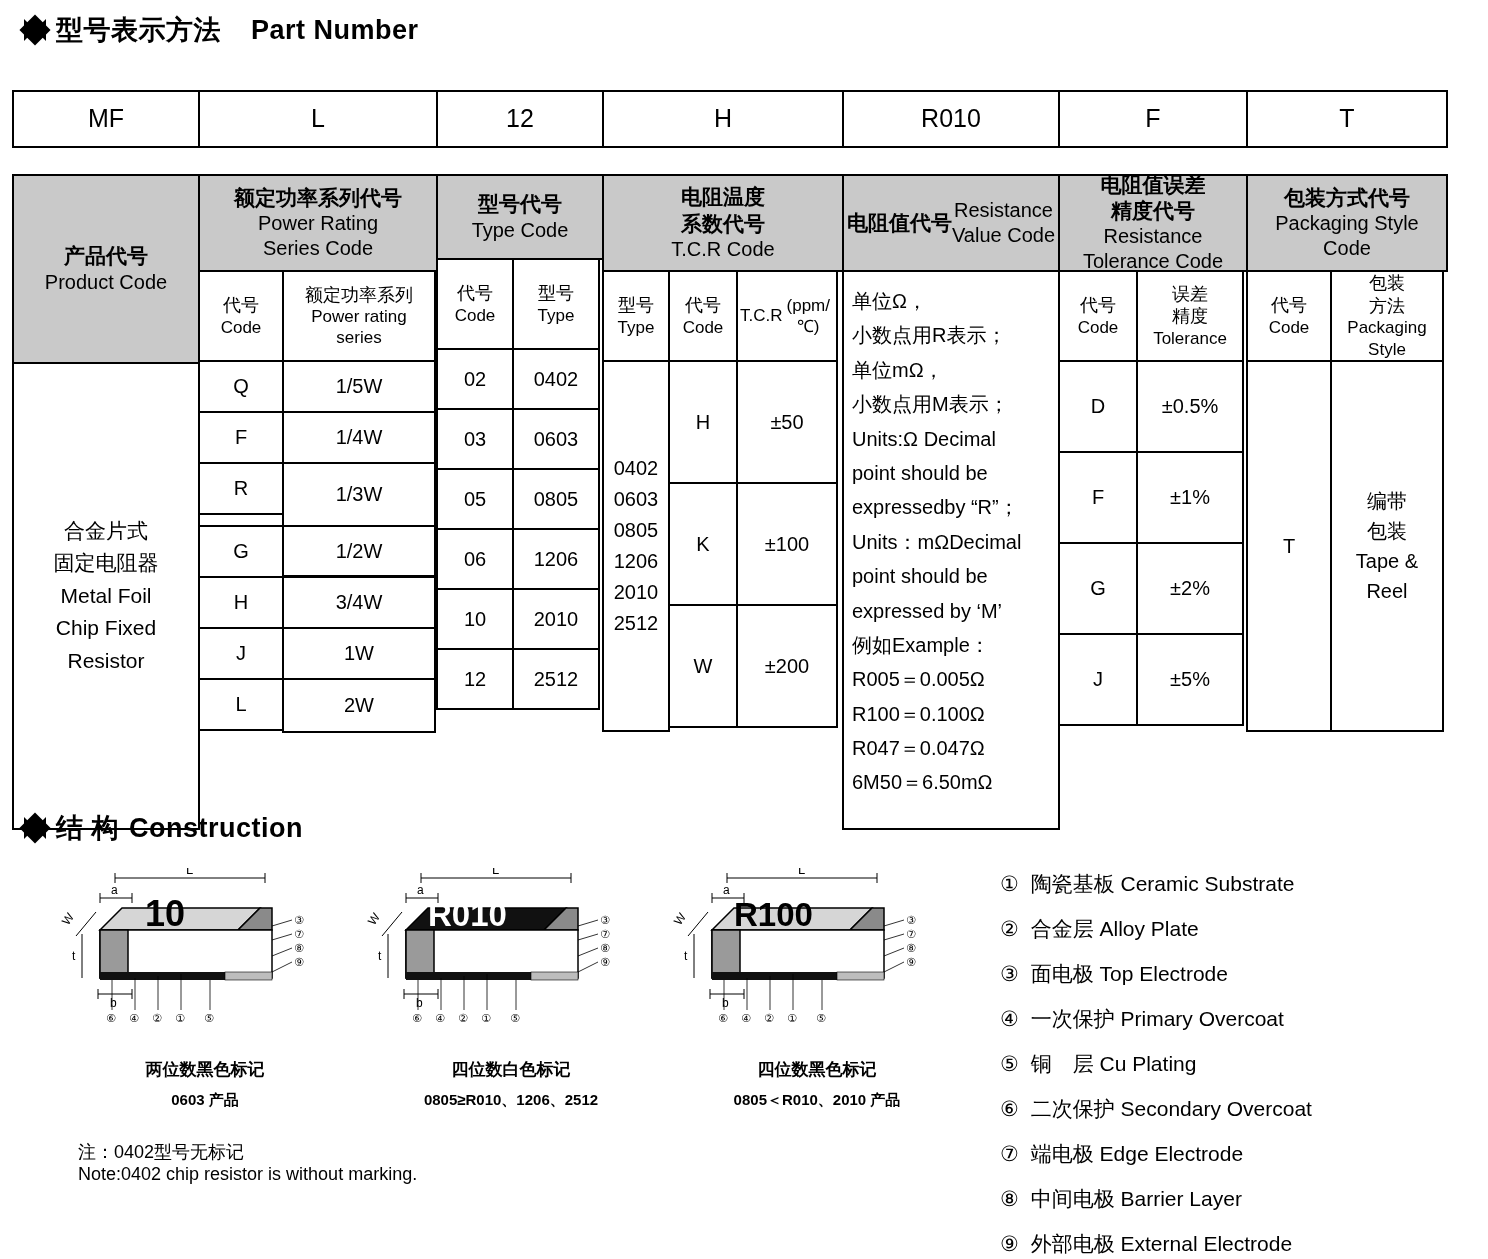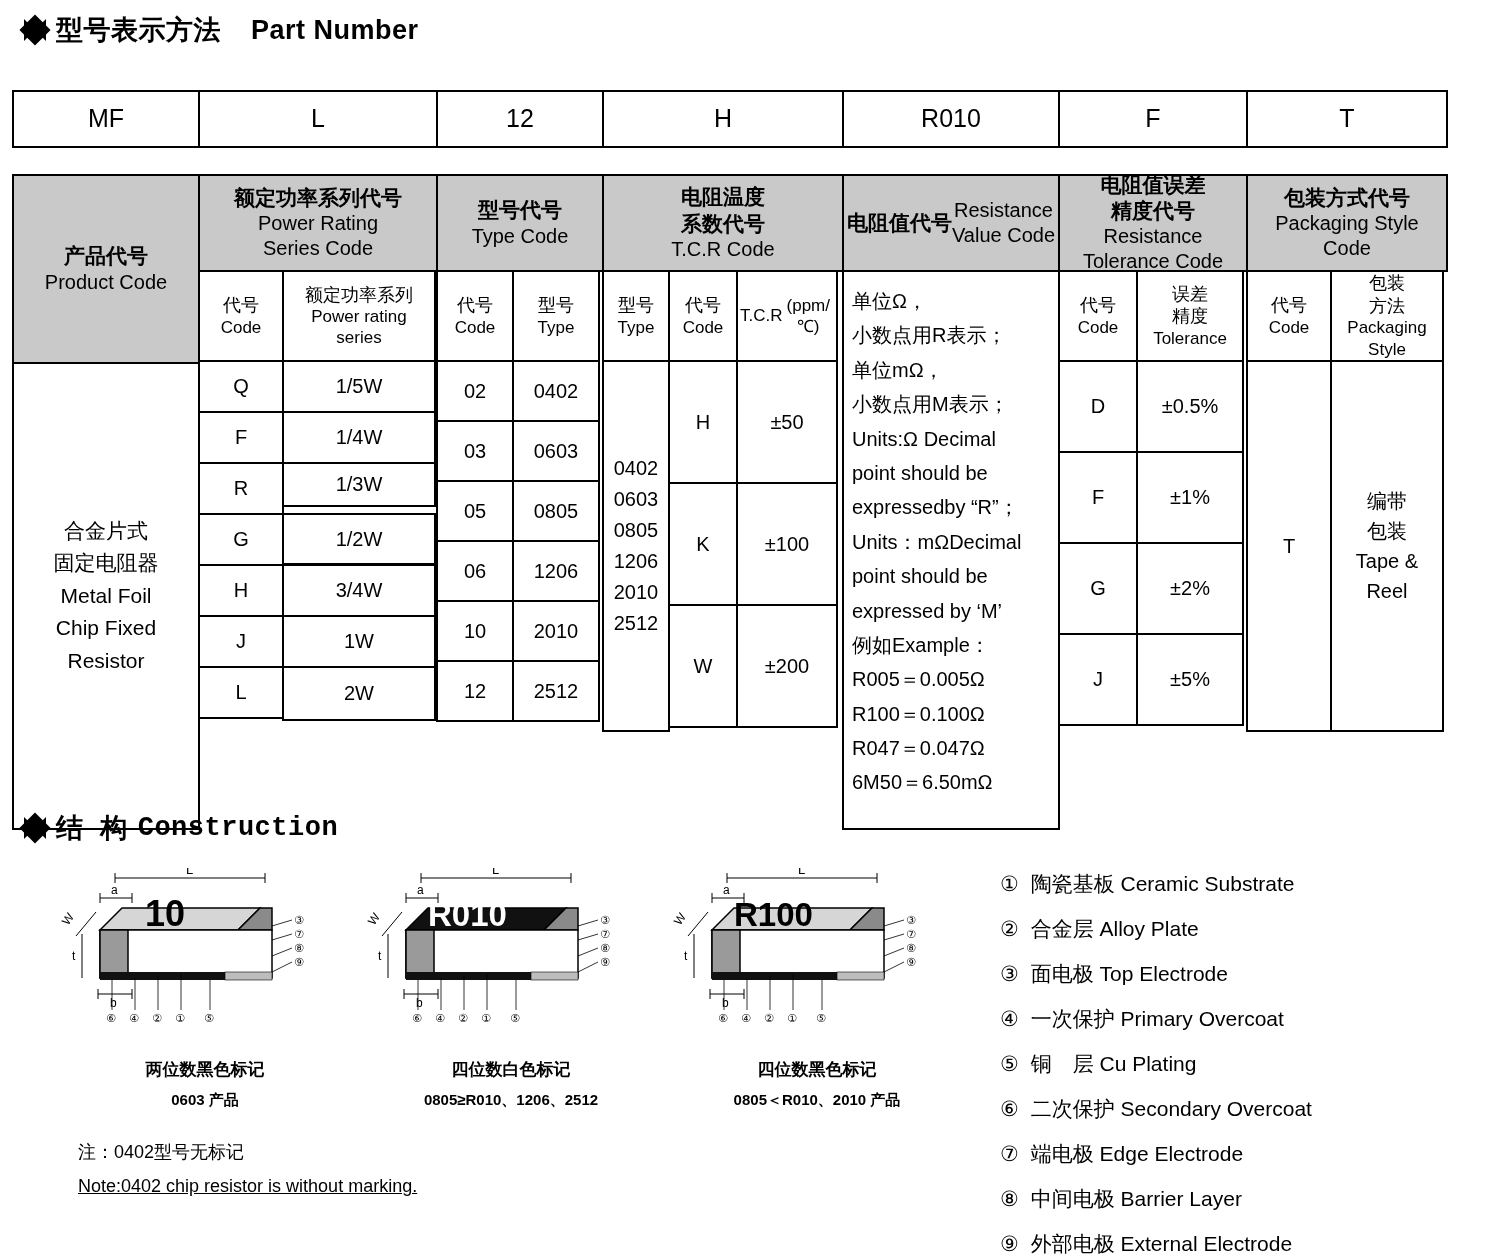--- a/index.html
+++ b/index.html
@@ -82,34 +82,34 @@
     font-size: 17px;
     padding: 4px 2px;
     height: 92px;
   }
   .sub-hdr .cn { font-size: 18px; }
   .row-cell { font-size: 20px; }
   .body-txt { font-size: 21px; line-height: 1.55; padding: 8px 6px; }
   .sub-row { display: flex; }
 
   
-  #construction-title { position: absolute; left: 24px; top: 810px; font-family: Liberation Mono, monospace; }
+  #construction-title { position: absolute; left: 24px; top: 810px; }
 
   #construction-area {
     position: absolute;
     left: 60px;
     top: 868px;
     width: 900px;
   }
   .figs { display: flex; gap: 16px; }
   .fig { width: 290px; text-align: center; }
   .fig-caption1 { font-size: 17px; font-weight: bold; margin-top: 6px; }
   .fig-caption2 { font-size: 15px; font-weight: bold; margin-top: 10px; }
   .note1 { font-size: 18px; margin-top: 30px; margin-left: 18px; }
-  .note2 { font-size: 18px; margin-top: 12px; margin-left: 18px; text-decoration: underline; }
+  .note2 { font-size: 18px; margin-top: 0; margin-left: 18px; }
 
   #legend {
     position: absolute;
     left: 1000px;
     top: 870px;
     width: 470px;
   }
   .legend-item {
     font-size: 21px;
     margin-bottom: 17px;
@@ -167,21 +167,21 @@
     <div class="sub-row">
       <div class="cell row-cell" style="width:86px;height:53px">Q</div>
       <div class="cell row-cell" style="width:154px;height:53px">1/5W</div>
     </div>
     <div class="sub-row">
       <div class="cell row-cell" style="width:86px;height:53px">F</div>
       <div class="cell row-cell" style="width:154px;height:53px">1/4W</div>
     </div>
     <div class="sub-row">
       <div class="cell row-cell" style="width:86px;height:53px">R</div>
-      <div class="cell row-cell" style="width:154px;height:45px">1/3W</div>
+      <div class="cell row-cell" style="width:154px;height:65px">1/3W</div>
     </div>
     <div class="sub-row">
       <div class="cell row-cell" style="width:86px;height:53px">G</div>
       <div class="cell row-cell" style="width:154px;height:52px">1/2W</div>
     </div>
     <div class="sub-row">
       <div class="cell row-cell" style="width:86px;height:53px">H</div>
       <div class="cell row-cell" style="width:154px;height:53px">3/4W</div>
     </div>
     <div class="sub-row">
@@ -190,21 +190,21 @@
     </div>
     <div class="sub-row">
       <div class="cell row-cell" style="width:86px;height:53px">L</div>
       <div class="cell row-cell" style="width:154px;height:55px">2W</div>
     </div>
   </div>
 
   <div class="pn-col" style="width:166px">
     <div class="cell code-box">12</div>
     <div class="spacer"></div>
-    <div class="cell hdr" style="height:98px;flex-direction:column">
+    <div class="cell hdr" style="height:86px;flex-direction:column">
       <div class="cn">型号代号</div>
       <div>Type Code</div>
     </div>
     <div class="sub-row">
       <div class="cell sub-hdr" style="width:78px;flex-direction:column">
         <div class="cn">代号</div>
         <div>Code</div>
       </div>
       <div class="cell sub-hdr" style="width:88px;flex-direction:column">
         <div class="cn">型号</div>

